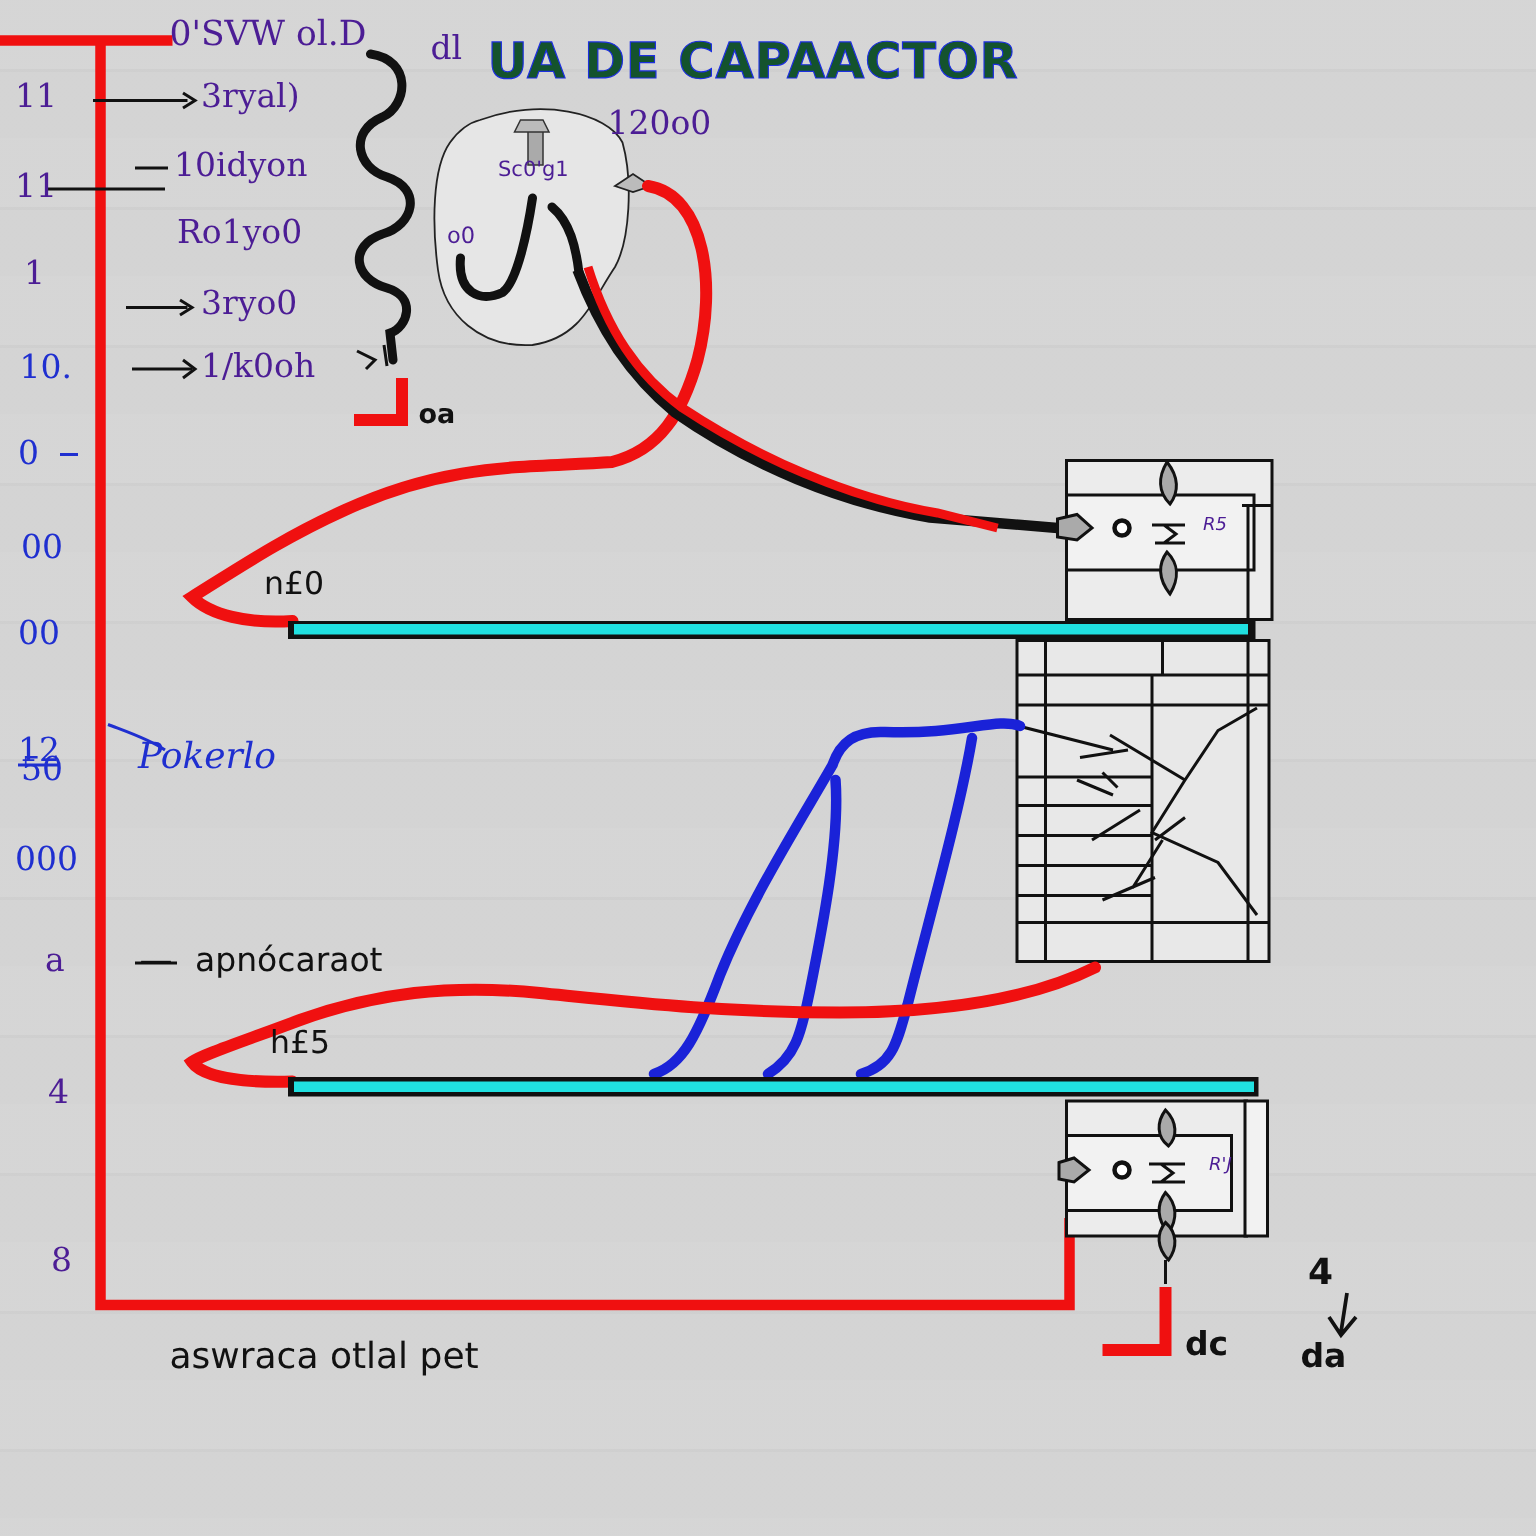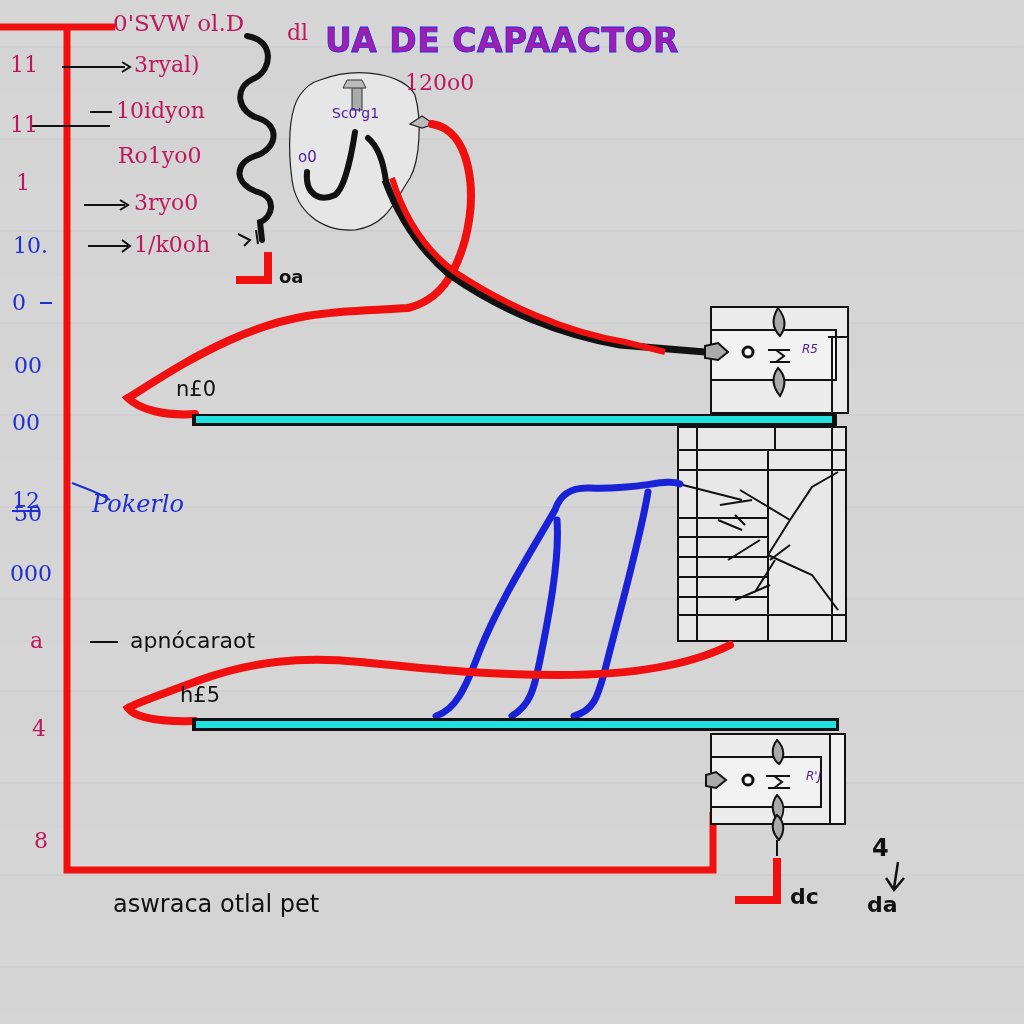--- a/index.html
+++ b/index.html
@@ -10,25 +10,25 @@
       font-family: "Liberation Sans", sans-serif;
     }
     .bands {
       position: absolute; inset: 0;
       background: repeating-linear-gradient(180deg,
         #d6d6d6 0px, #d6d6d6 46px, #cfcfcf 46px, #cfcfcf 48px, #d4d4d4 48px, #d4d4d4 92px);
       opacity: 0.9;
     }
     svg.diagram { position: absolute; left: 0; top: 0; width: 1024px; height: 1024px; }
     .lbl { position: absolute; white-space: nowrap; line-height: 1; }
-    .hand { font-family: "DejaVu Serif", serif; color: #be185d; font-size: 22px; }
+    .hand { font-family: "DejaVu Serif", serif; color: #4c1d95; font-size: 22px; }
     .blue { color: #1f2fd0; }
     .title {
       font-family: "DejaVu Sans", sans-serif; font-weight: bold;
-      color: #a21caf; font-size: 33px; letter-spacing: 0.5px;
+      color: #14532d; font-size: 33px; letter-spacing: 0.5px;
       -webkit-text-stroke: 0.8px #1d2fe0;
     }
     .small { font-size: 14px; font-family: "DejaVu Sans", sans-serif; color: #4c1d95; }
     .mono { font-family: "DejaVu Sans", sans-serif; font-weight: bold; color: #111; }
   </style>
 </head>
 <body>
 
 <div class="bands"></div>
 

